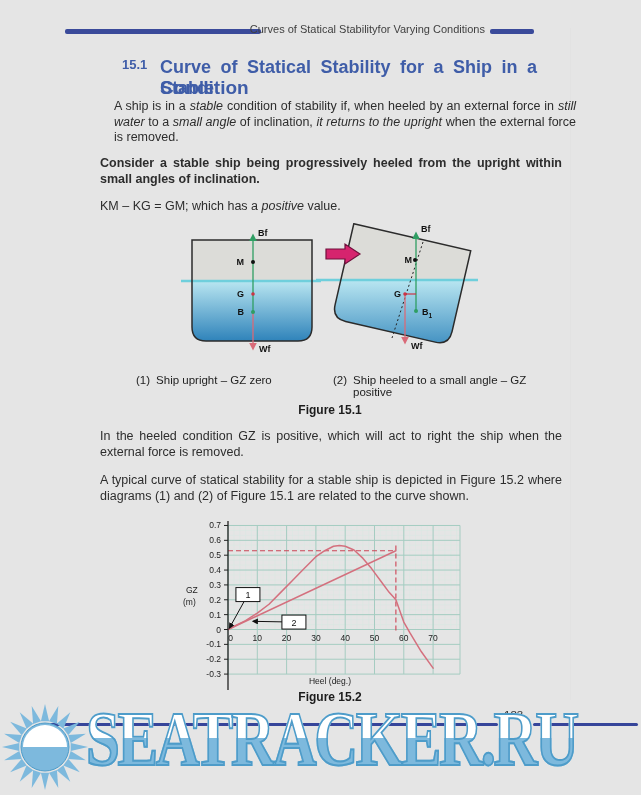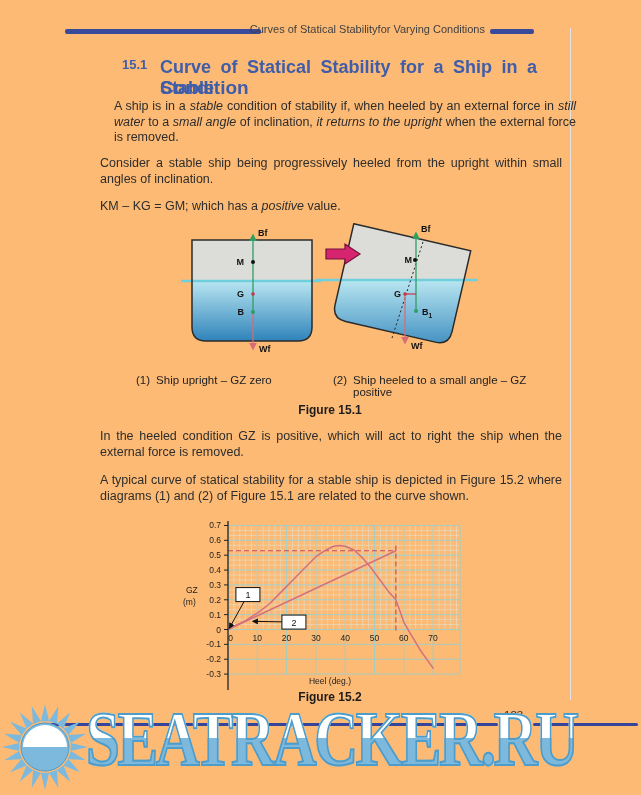--- a/index.html
+++ b/index.html
@@ -1,16 +1,16 @@
 <!DOCTYPE html>
 <html><head>
 <meta charset="utf-8">
 <style>
   html,body{margin:0;padding:0;background:#ffffff;}
-  .page{position:relative;width:641px;height:795px;background:#fdba74;overflow:hidden;
+  .page{position:relative;width:641px;height:795px;background:#e5e5e5;overflow:hidden;
         font-family:"Liberation Sans",sans-serif;}
   .rule{position:absolute;background:#3a4a9a;border-radius:2px;}
   .header-title{position:absolute;left:230px;top:23px;width:255px;text-align:right;
         font-size:11px;color:#3f3f3f;}
   .scan-line{position:absolute;left:570px;top:28px;width:1px;height:672px;background:#e2e2e2;}
   .sec-num{position:absolute;left:122px;top:57px;font-size:13px;font-weight:bold;color:#3f5da8;}
   .sec-title1{position:absolute;left:160px;top:57px;width:404px;font-size:18px;font-weight:bold;
         color:#3f5da8;word-spacing:4.5px;}
   .sec-title2{position:absolute;left:160px;top:77px;font-size:19px;font-weight:bold;color:#3f5da8;}
   .para{position:absolute;left:100px;width:462px;font-size:12.5px;line-height:15.5px;
@@ -38,21 +38,21 @@
   <div class="rule" style="left:65px;top:29px;width:196px;height:5px;"></div>
   <div class="header-title">Curves of Statical Stabilityfor Varying Conditions</div>
   <div class="rule" style="left:490px;top:29px;width:44px;height:5px;"></div>
   <div class="scan-line"></div>
 
   <div class="sec-num">15.1</div>
   <div class="sec-title1">Curve of Statical Stability for a Ship in a Stable</div>
   <div class="sec-title2">Condition</div>
 
   <div class="para" style="top:99px;margin-left:14px;"><span>A ship is in a </span><i>stable</i><span> condition of stability if, when heeled by an external force in </span><i>still water</i><span> to a </span><i>small angle</i><span> of inclination, </span><i>it returns to the upright</i><span> when the external force is removed.</span></div>
-  <div class="para" style="top:156px;"><span>Consider a stable ship being progressively heeled from the upright within small angles of inclination.</span></div>
+  <div class="para" style="top:156px;font-weight:bold;"><span>Consider a stable ship being progressively heeled from the upright within small angles of inclination.</span></div>
   <div class="para" style="top:199px;"><span>KM – KG = GM; which has a </span><i>positive</i><span> value.</span></div>
 
   <svg class="shipsvg" style="left:181px;top:224px;" width="140" height="148" viewBox="0 0 140 148">
     <defs>
       <linearGradient id="seaL" x1="0" y1="0" x2="0" y2="1">
         <stop offset="0" stop-color="#b9e6f1"></stop>
           <stop offset="1" stop-color="#2f83ba"></stop>
       </linearGradient>
       <clipPath id="hullL">
           <path d="M11,16 H131 V103 Q131,117 117,117 H25 Q11,117 11,103 Z"></path>

